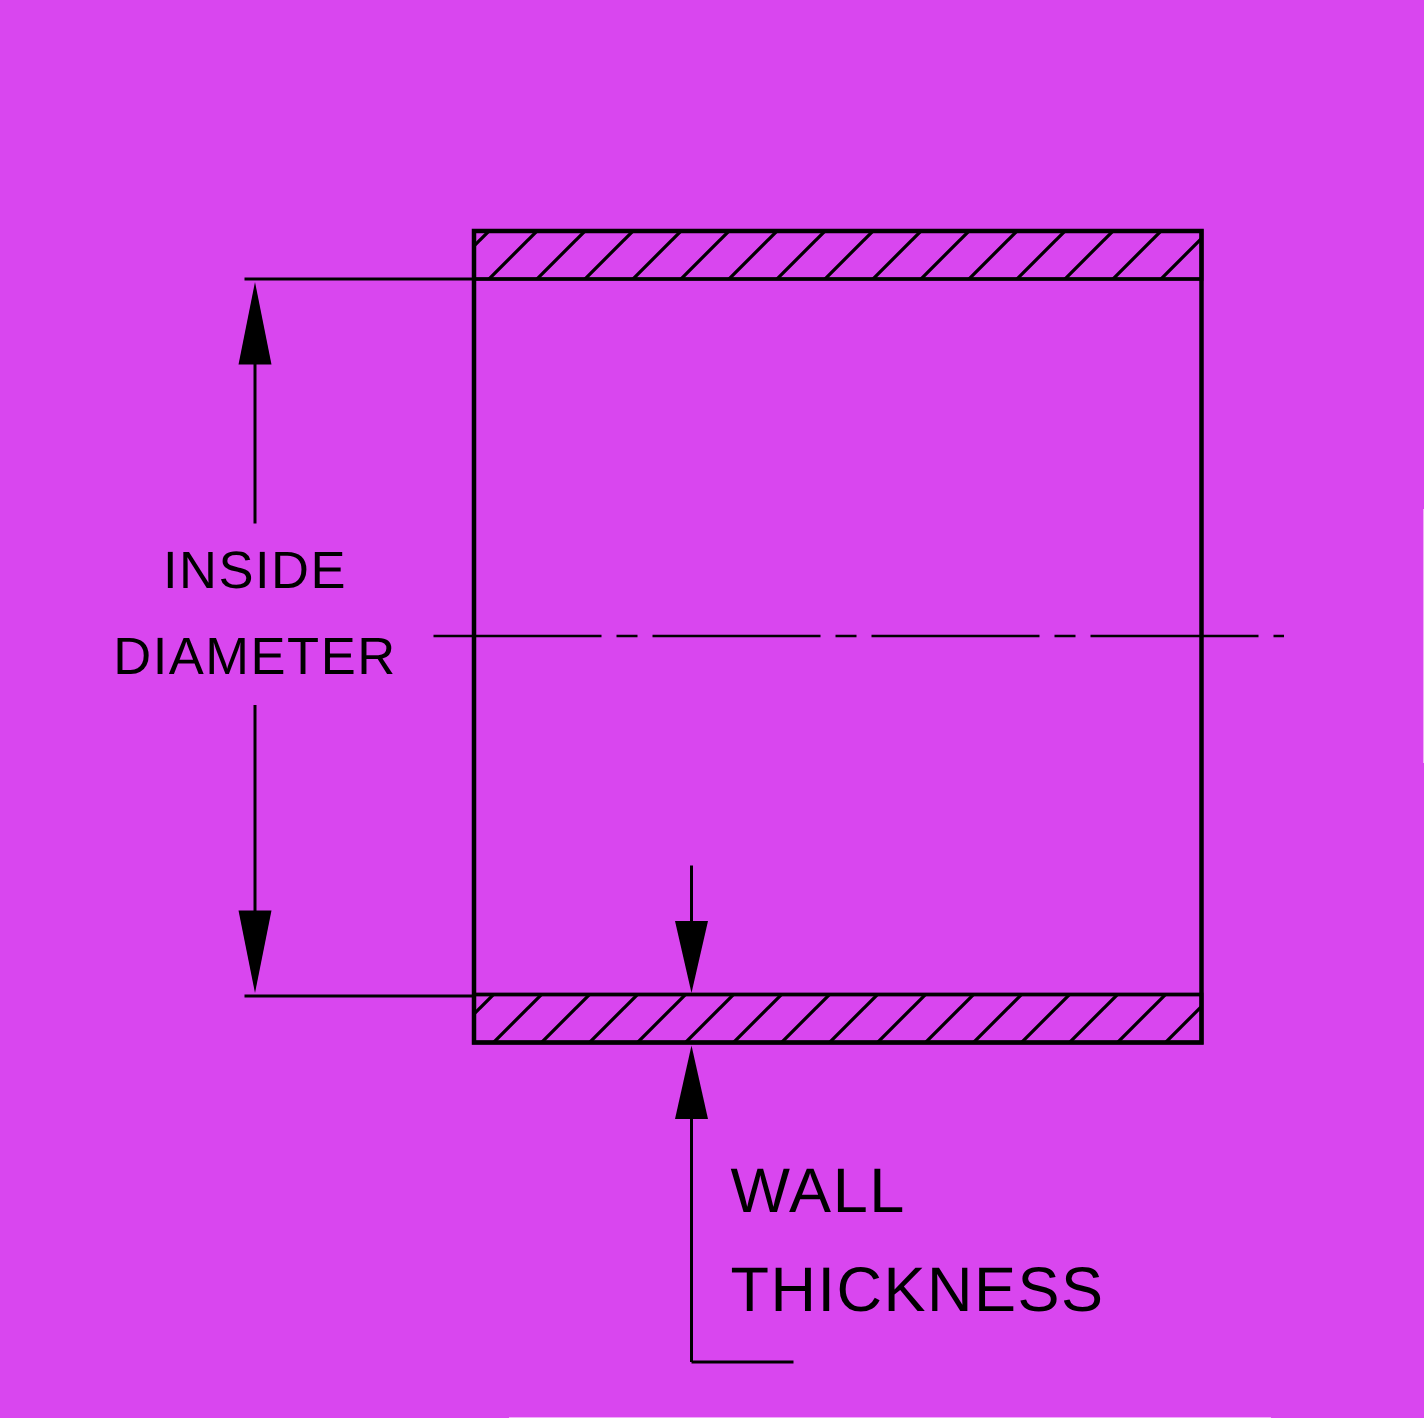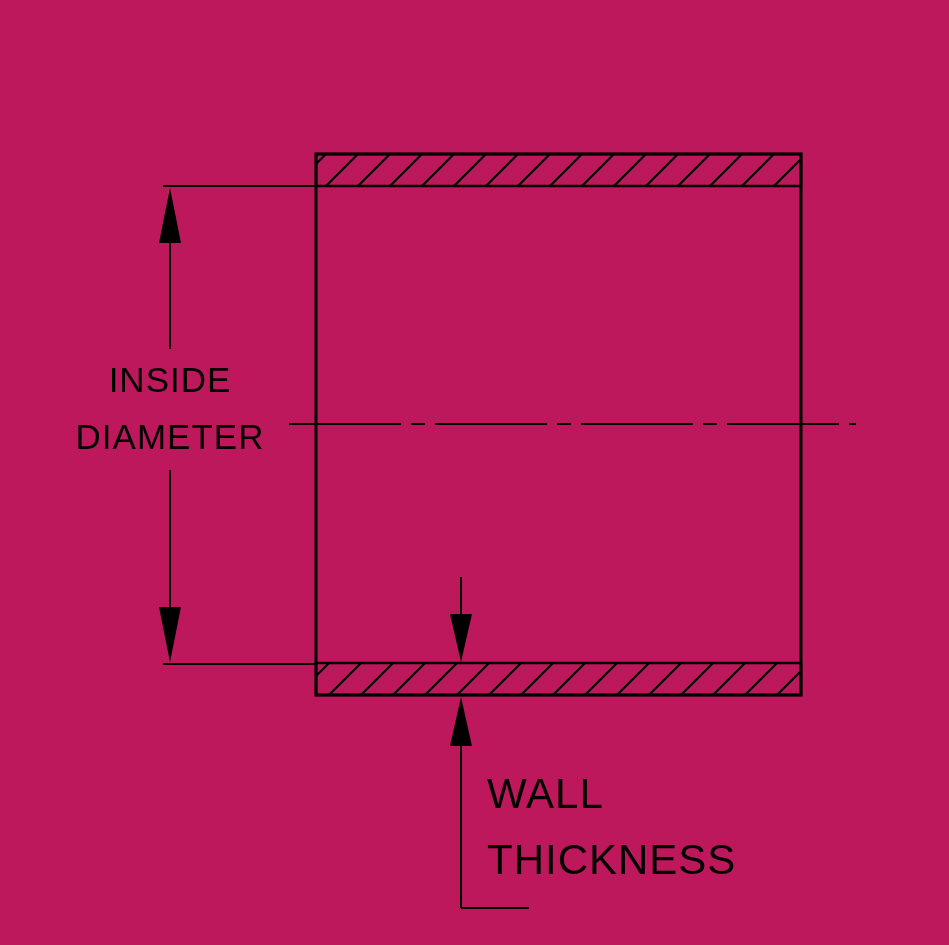--- a/index.html
+++ b/index.html
@@ -4,21 +4,21 @@
 <style>
   html, body {
     margin: 0;
     padding: 0;
     background: #ffffff;
   }
   .stage {
     position: relative;
     width: 949px;
     height: 945px;
-    background: #be185d;
+    background: #d946ef;
     overflow: hidden;
   }
   svg.diagram {
     display: block;
     width: 949px;
     height: 945px;
     color: #000000;
   }
   text.dim-label {
     font-family: "Liberation Sans", sans-serif;

